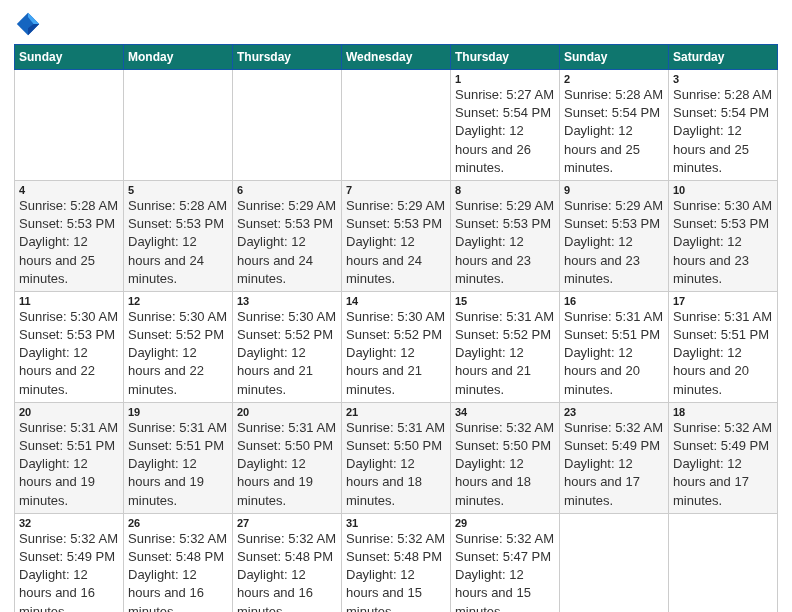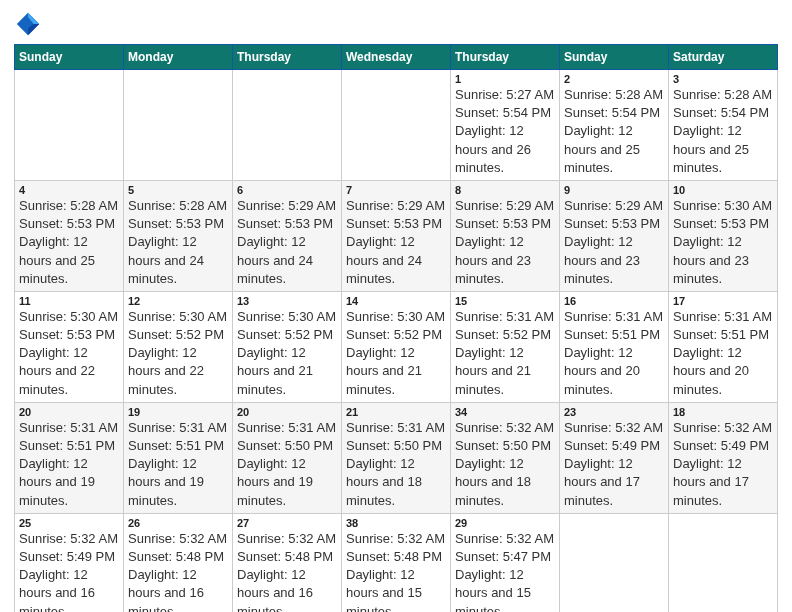--- a/index.html
+++ b/index.html
@@ -320,21 +320,21 @@
             <span class="day-num">18</span>
           <div class="day-info">
             Sunrise: 5:32 AM<br>
             Sunset: 5:49 PM<br>
             Daylight: 12 hours and 17 minutes.
           </div>
           </td>
         </tr>
         <tr>
           <td>
-            <span class="day-num">25</span>
+            <span class="day-num">32</span>
           <div class="day-info">
             Sunrise: 5:32 AM<br>
             Sunset: 5:49 PM<br>
             Daylight: 12 hours and 16 minutes.
           </div>
           </td>
           <td>
             <span class="day-num">26</span>
           <div class="day-info">
             Sunrise: 5:32 AM<br>
@@ -344,21 +344,21 @@
           </td>
           <td>
             <span class="day-num">27</span>
           <div class="day-info">
             Sunrise: 5:32 AM<br>
             Sunset: 5:48 PM<br>
             Daylight: 12 hours and 16 minutes.
           </div>
           </td>
           <td>
-            <span class="day-num">38</span>
+            <span class="day-num">31</span>
           <div class="day-info">
             Sunrise: 5:32 AM<br>
             Sunset: 5:48 PM<br>
             Daylight: 12 hours and 15 minutes.
           </div>
           </td>
           <td>
             <span class="day-num">29</span>
           <div class="day-info">
             Sunrise: 5:32 AM<br>

